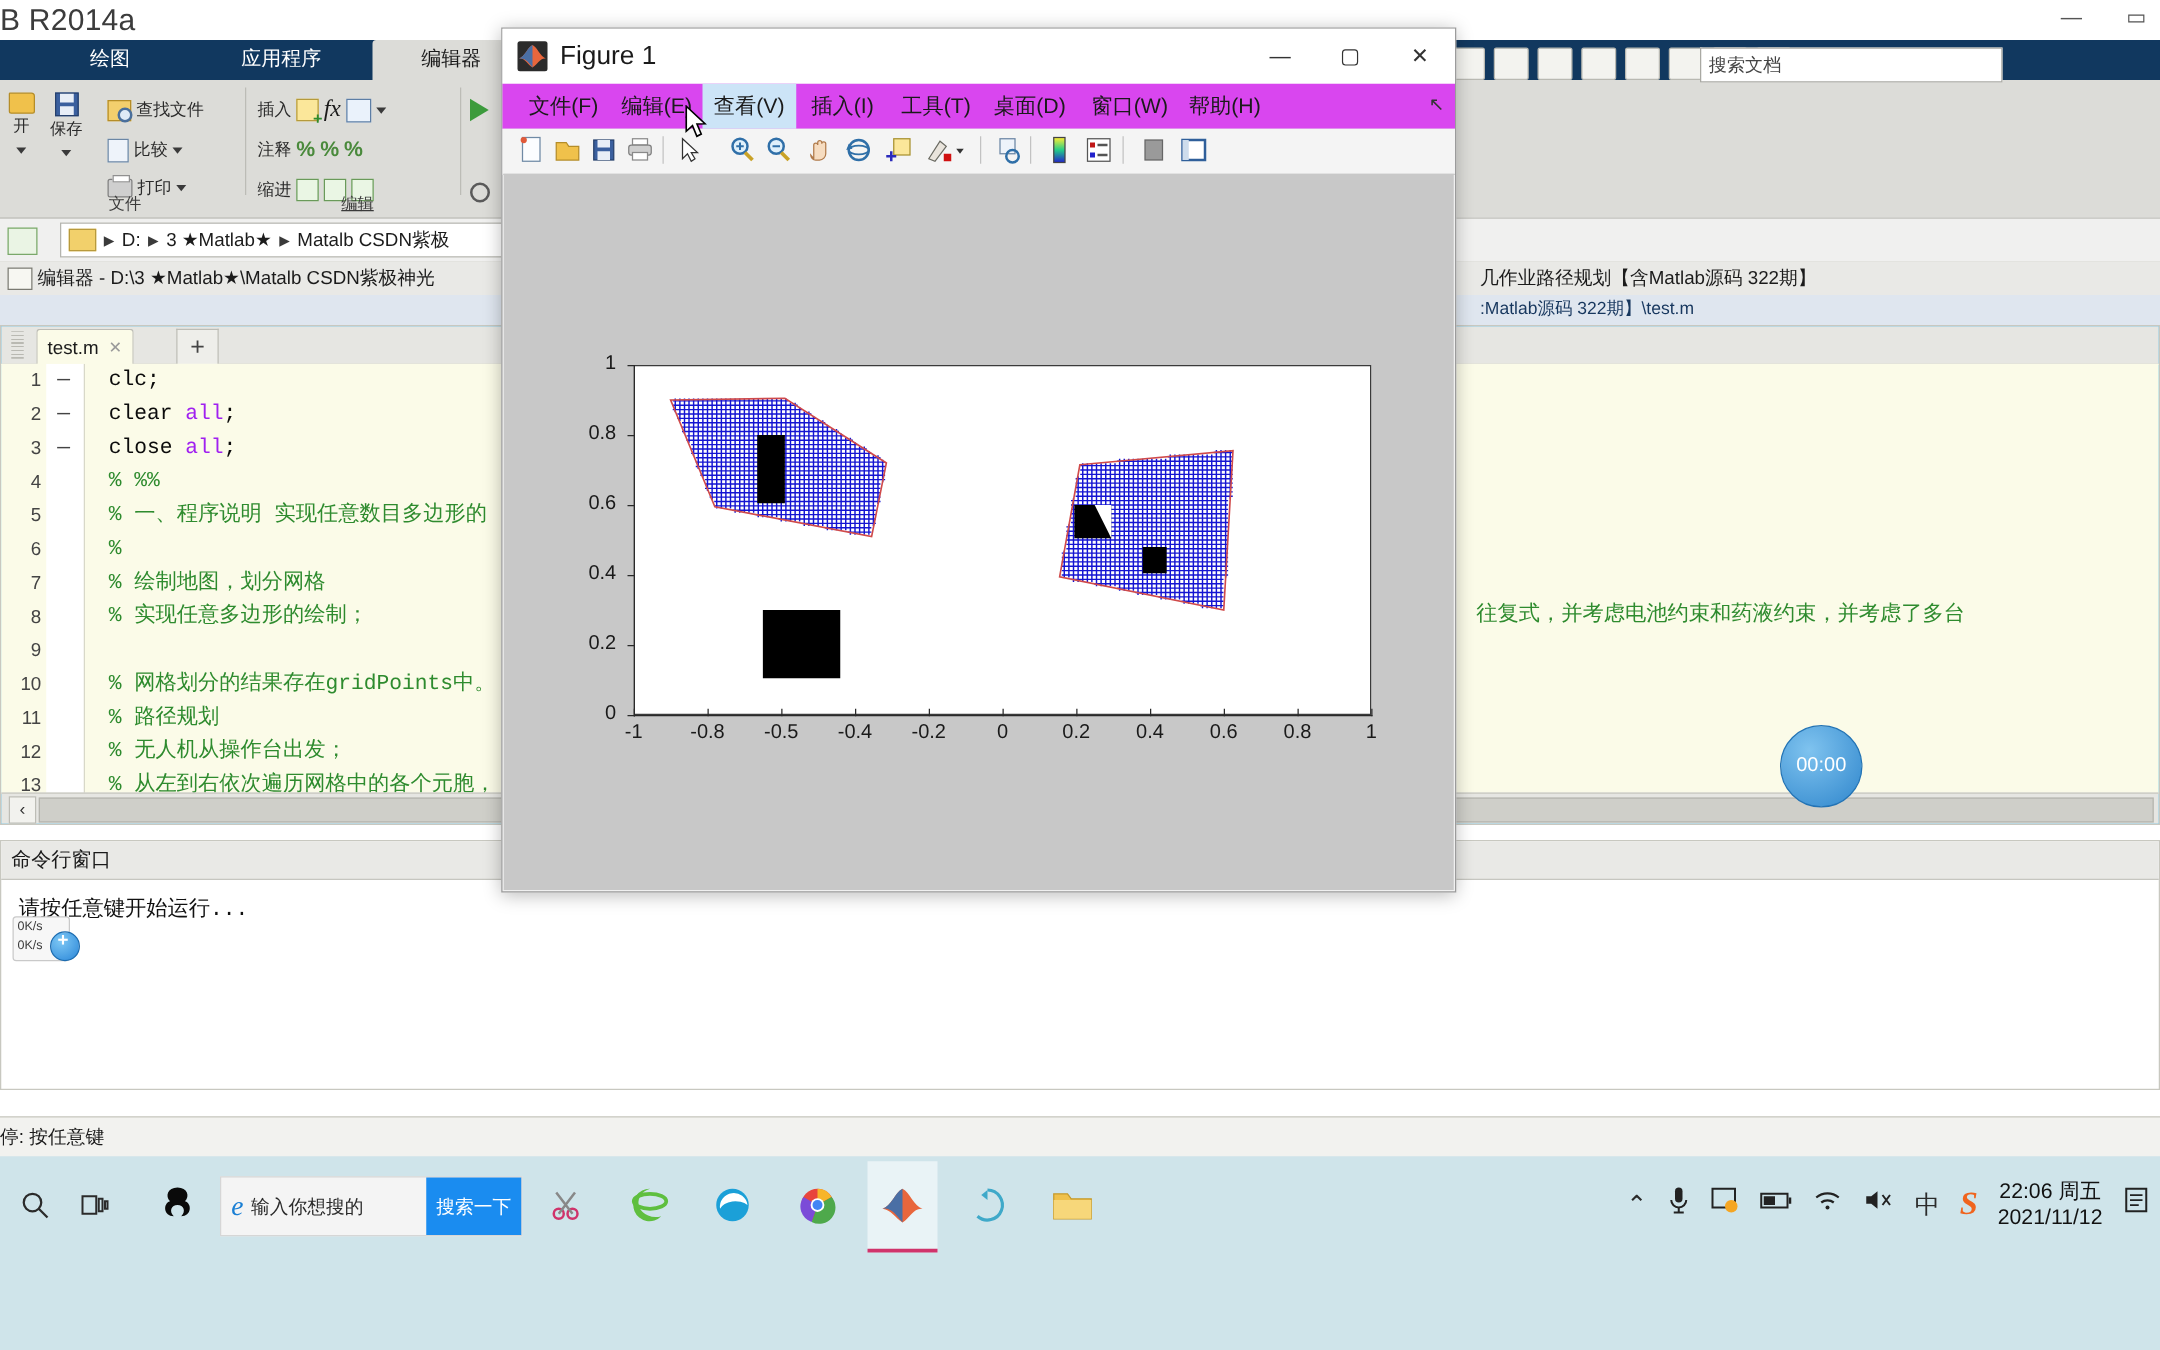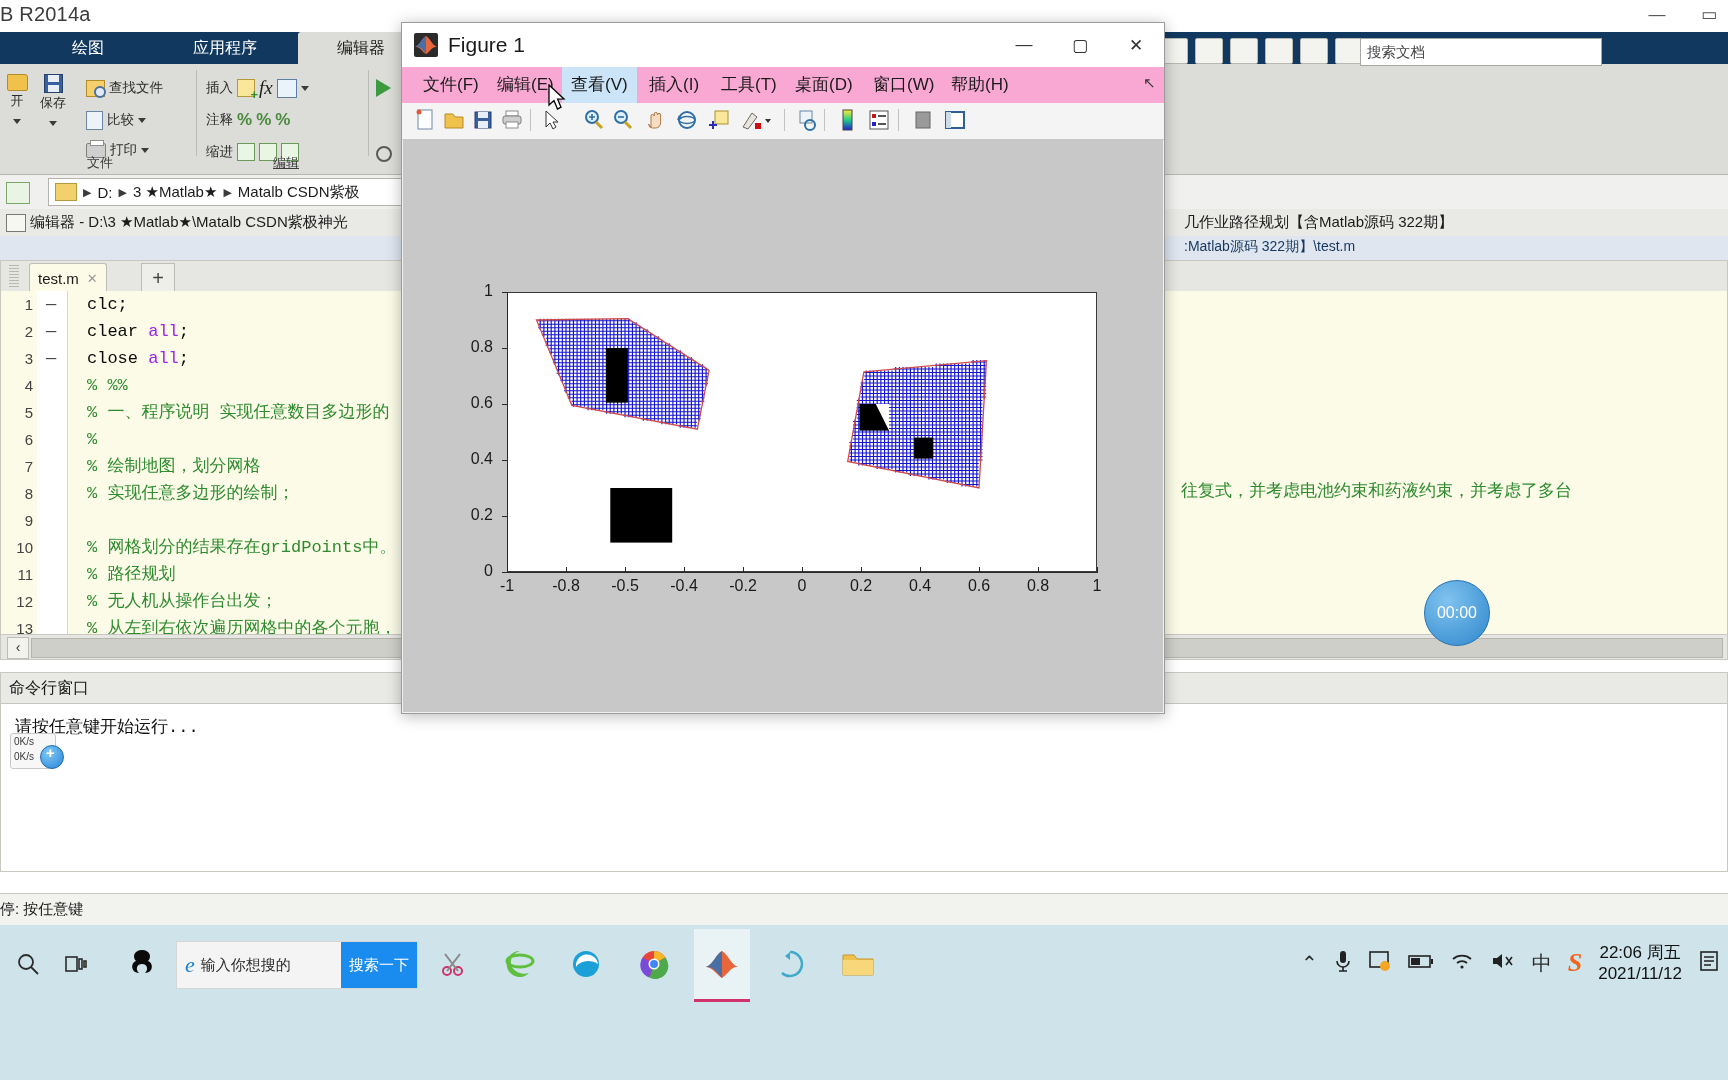--- a/index.html
+++ b/index.html
@@ -5,21 +5,21 @@
   html,body{margin:0;padding:0;}
   body{
     width:1728px;height:1080px;overflow:hidden;
     font-family:"Liberation Sans","DejaVu Sans",sans-serif;
     background:#ffffff;position:relative;
   }
   
   #matlab-desktop{position:absolute;inset:0;background:#ffffff;}
 
   .ml-titlebar{position:absolute;left:0;top:0;width:1728px;height:28px;background:#fff;}
-  .ml-title-text{position:absolute;left:0;top:3px;font-size:20px;color:#3c3c3c;letter-spacing:.2px;}
+  .ml-title-text{position:absolute;left:0;top:3px;font-size:24px;color:#3c3c3c;letter-spacing:.2px;}
   .ml-win-btns{position:absolute;right:8px;top:4px;display:flex;gap:30px;align-items:center;}
   .ml-win-btn{font-size:17px;color:#555;width:22px;text-align:center;}
 
   .ml-ribbon-tabs{position:absolute;left:0;top:32px;width:1728px;height:32px;background:#11385f;}
   .rb-tab{position:absolute;top:0;height:32px;line-height:32px;text-align:center;color:#fff;font-size:16px;}
   .rb-tab.active{background:#dcdcd8;color:#1a1a1a;border-radius:3px 3px 0 0;}
 
   .ml-ribbon-body{position:absolute;left:0;top:64px;width:1728px;height:110px;background:#dcdcd8;border-bottom:1px solid #b6b6b0;}
   .ml-ribbon-right{position:absolute;left:1160px;top:64px;width:568px;height:110px;background:#dcdcd8;}
   .rbsep{position:absolute;top:6px;width:1px;height:86px;background:#bcbcb6;}
@@ -115,21 +115,21 @@
 
   
   #figure-window{position:absolute;left:401px;top:22px;width:764px;height:692px;background:#f0f0f0;
      border:1px solid #9b9b9b;box-shadow:0 2px 14px rgba(0,0,0,.28);box-sizing:border-box;}
   .fig-titlebar{position:absolute;left:0;top:0;width:100%;height:44px;background:#fff;}
   .fig-icon{position:absolute;left:12px;top:10px;width:24px;height:24px;background:#2b2b2b;border-radius:2px;overflow:hidden;}
   .fig-title{position:absolute;left:46px;top:10px;font-size:21px;color:#1a1a1a;}
   .fig-wbtns{position:absolute;right:0;top:0;height:44px;display:flex;}
   .fig-wbtn{width:56px;height:44px;display:flex;align-items:center;justify-content:center;font-size:17px;color:#333;}
 
-  .fig-menubar{position:absolute;left:0;top:44px;width:100%;height:36px;background:#f9a8d4;border-bottom:1px solid #dedede;}
+  .fig-menubar{position:absolute;left:0;top:44px;width:100%;height:36px;background:#d946ef;border-bottom:1px solid #dedede;}
   .fig-menu{position:absolute;top:0;height:36px;line-height:36px;font-size:17px;color:#1a1a1a;padding:0 9px;}
   .fig-menu.active{background:#cce4f7;}
   .fig-menu-overflow{position:absolute;right:8px;top:8px;font-size:15px;color:#333;transform:rotate(180deg);}
 
   .fig-toolbar{position:absolute;left:0;top:80px;width:100%;height:36px;background:#f4f4f4;border-bottom:1px solid #cfcfcf;}
   .fbtn{position:absolute;top:4px;width:26px;height:26px;}
   .fsep{position:absolute;top:6px;width:1px;height:22px;background:#c2c2c2;}
 
   .fig-canvas{position:absolute;left:1px;top:116px;width:760px;height:573px;background:#c8c8c8;}
   .plot-box{position:absolute;left:104px;top:153px;width:590px;height:280px;background:#fff;border:1px solid #3a3a3a;box-sizing:border-box;}

